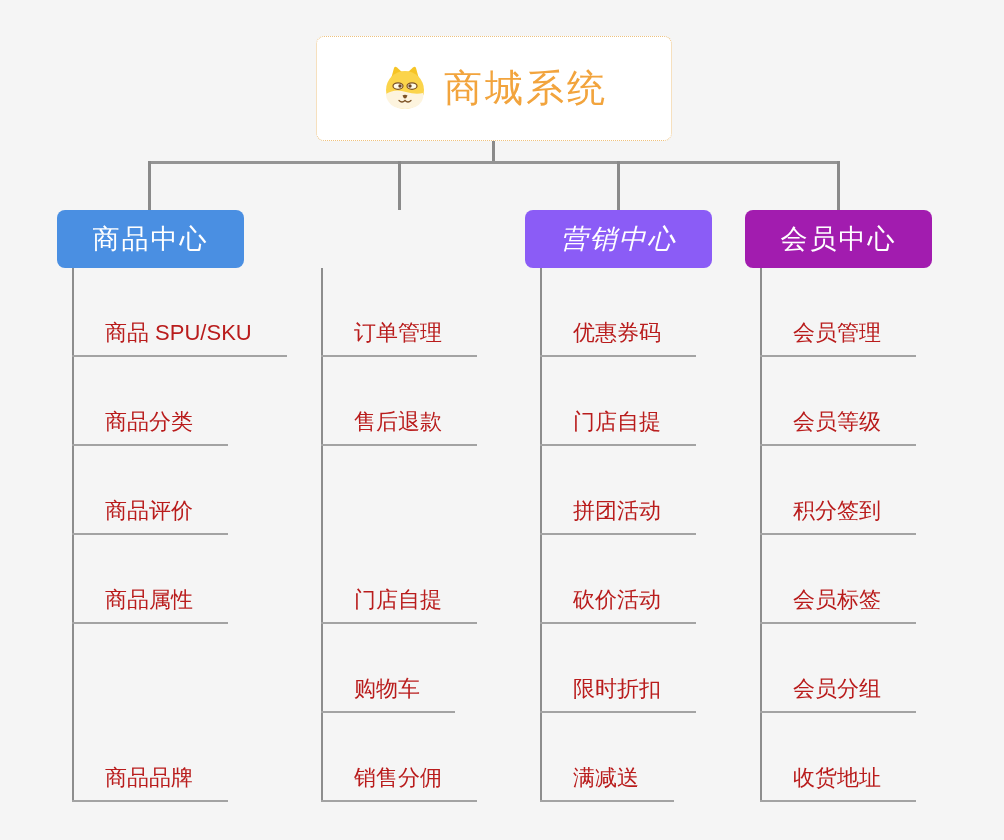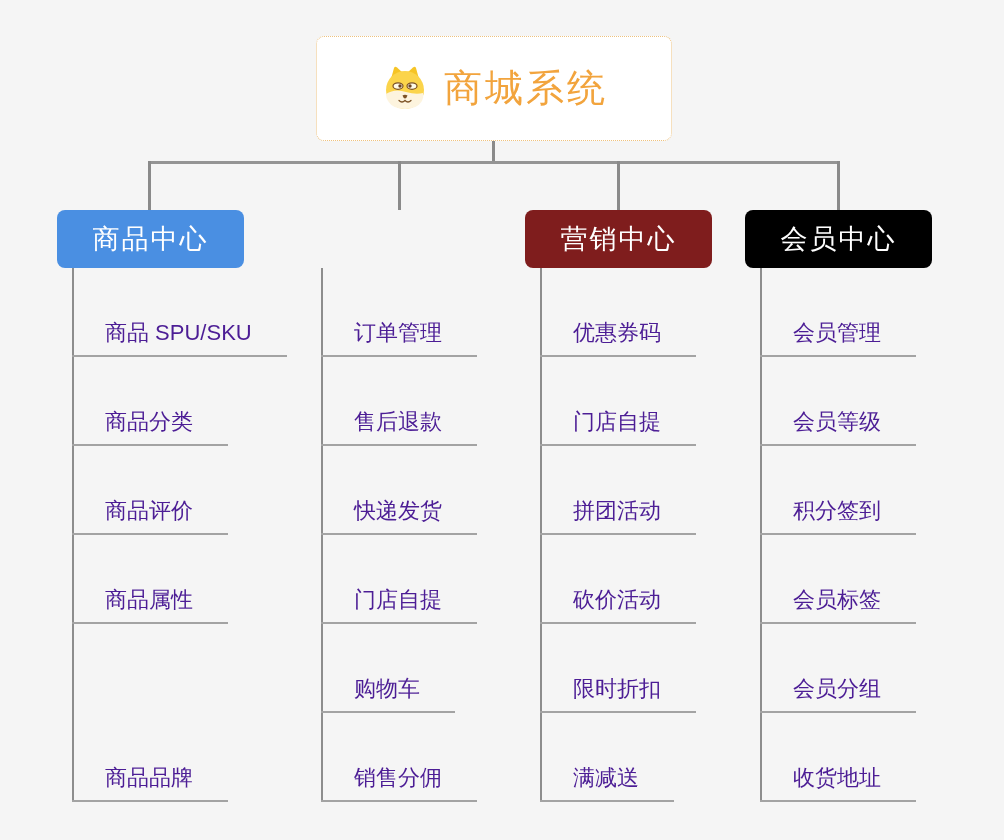--- a/index.html
+++ b/index.html
@@ -46,21 +46,21 @@
   }
   .trunk{
     position:absolute;left:15px;top:58px;width:2px;height:534px;
     background:#8d8d8d;
   }
   .leaf{
     position:absolute;left:15px;
     box-sizing:border-box;height:40px;
     padding:0 35px 16px 33px;
     border-bottom:2px solid #a3a3a3;
-    font-size:22px;line-height:32px;color:#4c1d95;
+    font-size:22px;line-height:32px;color:#b91c1c;
     white-space:nowrap;width:max-content;
   }
   .leaf-t1{top:107px;}
   .leaf-t2{top:196px;}
   .leaf-t3{top:285px;}
   .leaf-t4{top:374px;}
   .leaf-t5{top:463px;}
   .leaf-t6{top:552px;}
 </style>
 </head>
@@ -104,39 +104,38 @@
     <div class="leaf leaf-t2">商品分类</div>
     <div class="leaf leaf-t3">商品评价</div>
     <div class="leaf leaf-t4">商品属性</div>
     <div class="leaf leaf-t6">商品品牌</div>
   </div>
 
   <div class="branch branch-2">
     <div class="trunk"></div>
     <div class="leaf leaf-t1">订单管理</div>
     <div class="leaf leaf-t2">售后退款</div>
-    <div class="leaf leaf-t3">快递发货</div>
     <div class="leaf leaf-t4">门店自提</div>
     <div class="leaf leaf-t5">购物车</div>
     <div class="leaf leaf-t6">销售分佣</div>
   </div>
 
   <div class="branch branch-3">
-    <div class="branch-box" style="background-color: #7f1d1d;">营销中心</div>
+    <div class="branch-box" style="background-color: #8b5cf6; font-style: italic;">营销中心</div>
     <div class="trunk"></div>
     <div class="leaf leaf-t1">优惠券码</div>
     <div class="leaf leaf-t2">门店自提</div>
     <div class="leaf leaf-t3">拼团活动</div>
     <div class="leaf leaf-t4">砍价活动</div>
     <div class="leaf leaf-t5">限时折扣</div>
     <div class="leaf leaf-t6">满减送</div>
   </div>
 
   <div class="branch branch-4">
-    <div class="branch-box" style="background-color: #000000;">会员中心</div>
+    <div class="branch-box" style="background-color: #a21caf;">会员中心</div>
     <div class="trunk"></div>
     <div class="leaf leaf-t1">会员管理</div>
     <div class="leaf leaf-t2">会员等级</div>
     <div class="leaf leaf-t3">积分签到</div>
     <div class="leaf leaf-t4">会员标签</div>
     <div class="leaf leaf-t5">会员分组</div>
     <div class="leaf leaf-t6">收货地址</div>
   </div>
 
 </div>

